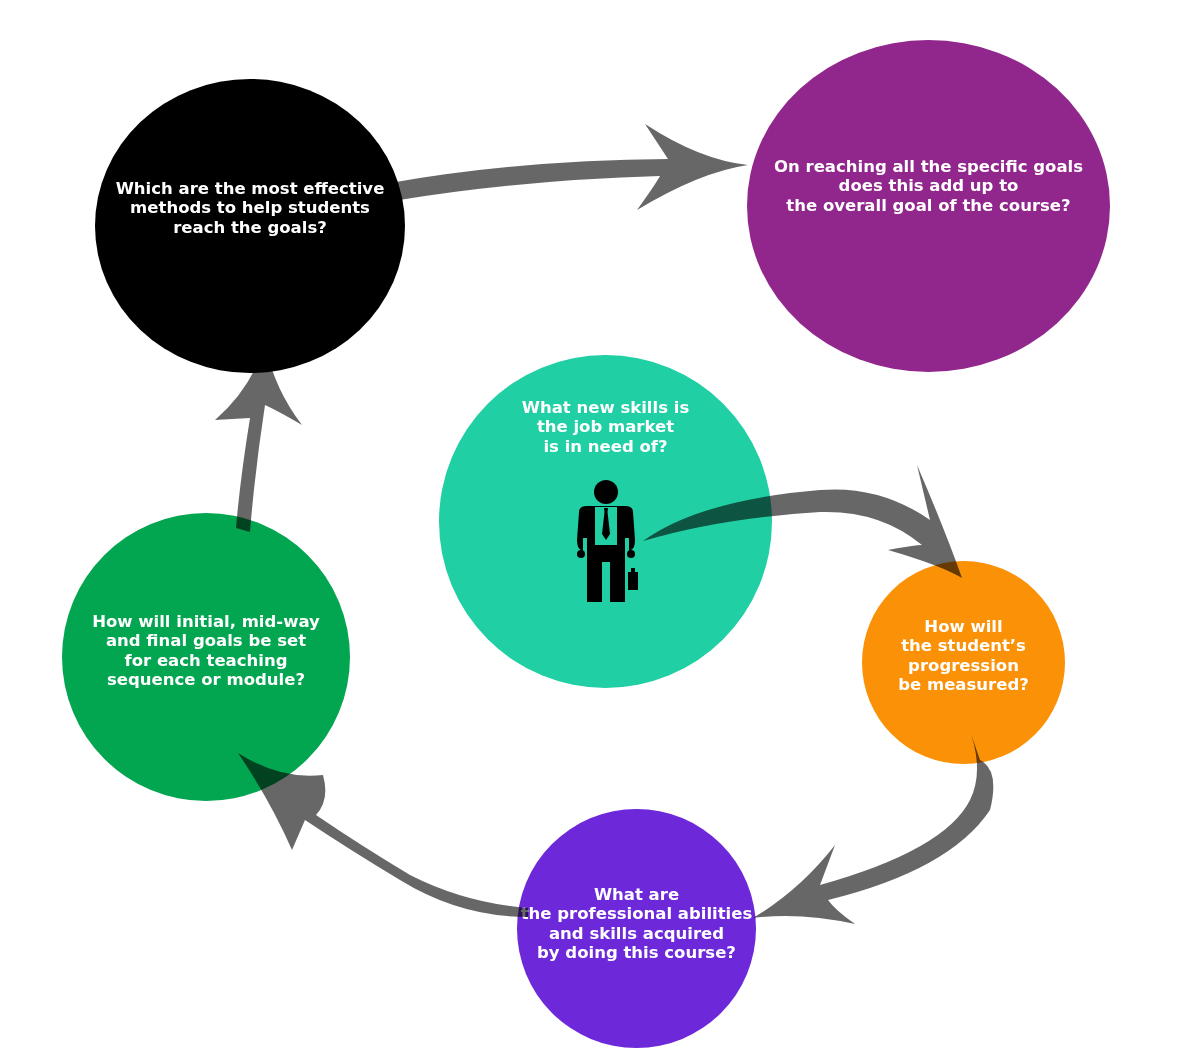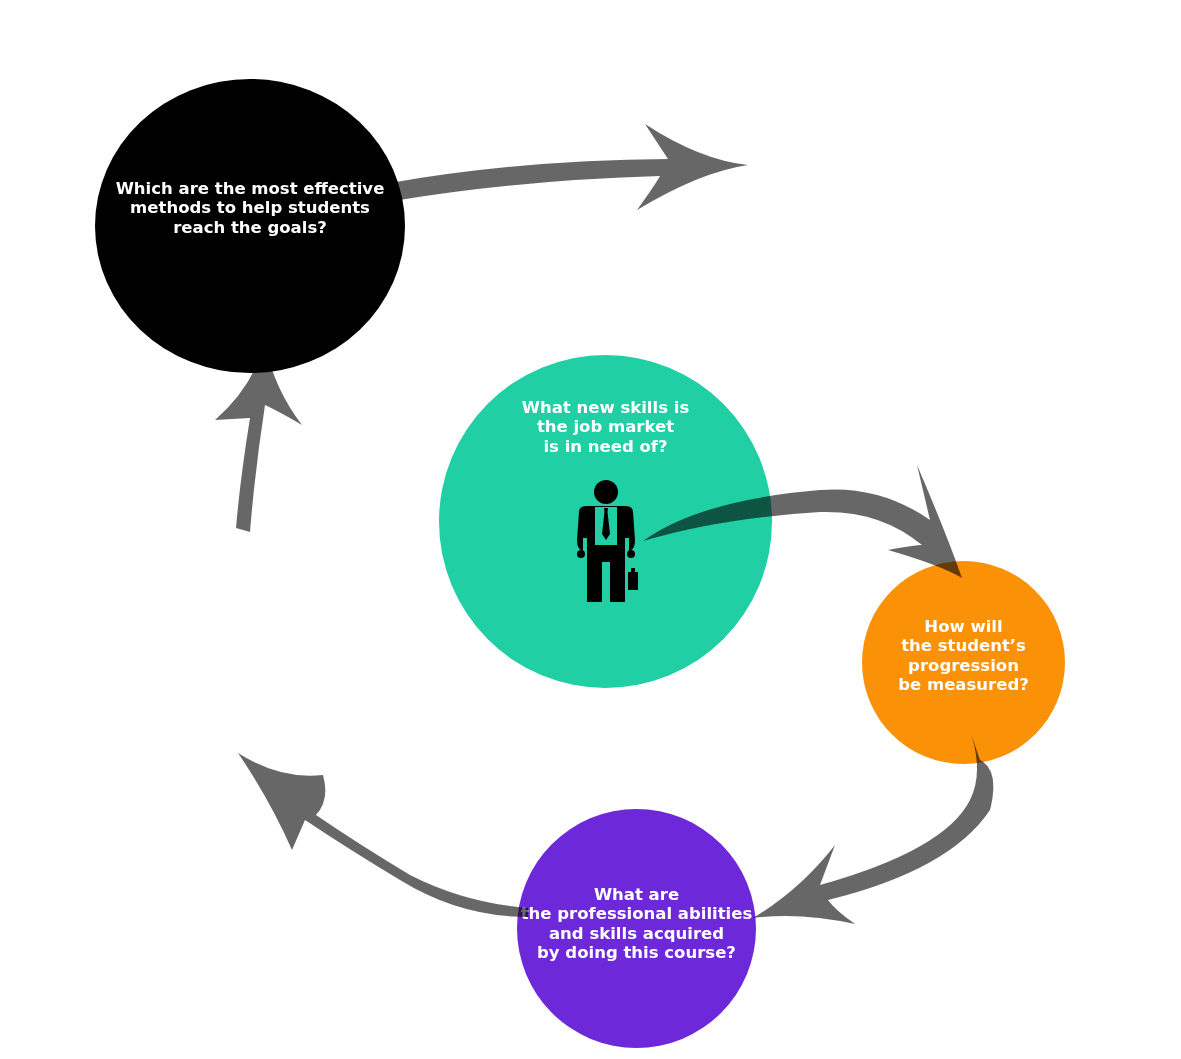--- a/index.html
+++ b/index.html
@@ -22,20 +22,25 @@
 <body>
 
 <div class="stage">
 
   <div class="circle" id="c-methods" style="left: 95px; top: 79px; width: 310px; height: 294px; background: #000000;">
     <div class="label" style="top: 100px; font-size: 16.5px; color: rgb(255, 255, 255);">Which are the most effective
 methods to help students
 reach the goals?</div>
   </div>
 
+  <div class="circle" id="c-overall" style="left: 747px; top: 40px; width: 363px; height: 332px; background: rgb(145, 38, 140);">
+    <div class="label" style="top: 117px; font-size: 16.5px; color: rgb(255, 255, 255);">On reaching all the specific goals
+does this add up to
+the overall goal of the course?</div>
+  </div>
 
   <div class="circle" id="c-job" style="left: 439px; top: 355px; width: 333px; height: 333px; background: rgb(33, 207, 164);">
     <div class="label" style="top: 43px; font-size: 16.5px; color: rgb(255, 255, 255);">What new skills is
 the job market
 is in need of?</div>
   </div>
 
   <div class="circle" id="c-prog" style="left: 862px; top: 561px; width: 203px; height: 203px; background: rgb(251, 145, 6);">
     <div class="label" style="top: 56px; font-size: 16.5px; color: rgb(255, 255, 255); text-align: center;">How will
 the student’s
@@ -43,20 +48,26 @@
 be measured?</div>
   </div>
 
   <div class="circle" id="c-abil" style="left: 517px; top: 809px; width: 239px; height: 239px; background: #6d28d9;">
     <div class="label" style="top: 76px; font-size: 16.5px; color: rgb(255, 255, 255);">What are
 the professional abilities
 and skills acquired
 by doing this course?</div>
   </div>
 
+  <div class="circle" id="c-goals" style="left: 62px; top: 513px; width: 288px; height: 288px; background: rgb(2, 165, 80);">
+    <div class="label" style="top: 99px; font-size: 16.5px; color: rgb(255, 255, 255);">How will initial, mid-way
+and final goals be set
+for each teaching
+sequence or module?</div>
+  </div>
 
   <svg class="icon" style="left:565px; top:478px;" width="80" height="128" viewBox="0 0 80 128">
     <circle cx="41" cy="14" r="12" fill="#000"></circle>
     <path d="M14 34 Q14 28 22 28 L60 28 Q68 28 68 34 L70 62 Q70 70 66 72 L64 74 L64 60 L60 60 L60 124 L45 124 L45 84 L37 84 L37 124 L22 124 L22 60 L18 60 L18 74 L16 72 Q12 70 12 62 Z" fill="#000"></path>
     <rect x="30" y="29" width="22" height="38" fill="#21cfa4"></rect>
     <path d="M39 30 L43 30 L42.5 34 L45 56 L41 62 L37 56 L39.5 34 Z" fill="#000"></path>
     <circle cx="16" cy="76" r="4" fill="#000"></circle>
     <circle cx="66" cy="76" r="4" fill="#000"></circle>
     <rect x="63" y="94" width="10" height="18" fill="#000"></rect>
     <rect x="66" y="90" width="4" height="5" fill="#000"></rect>

